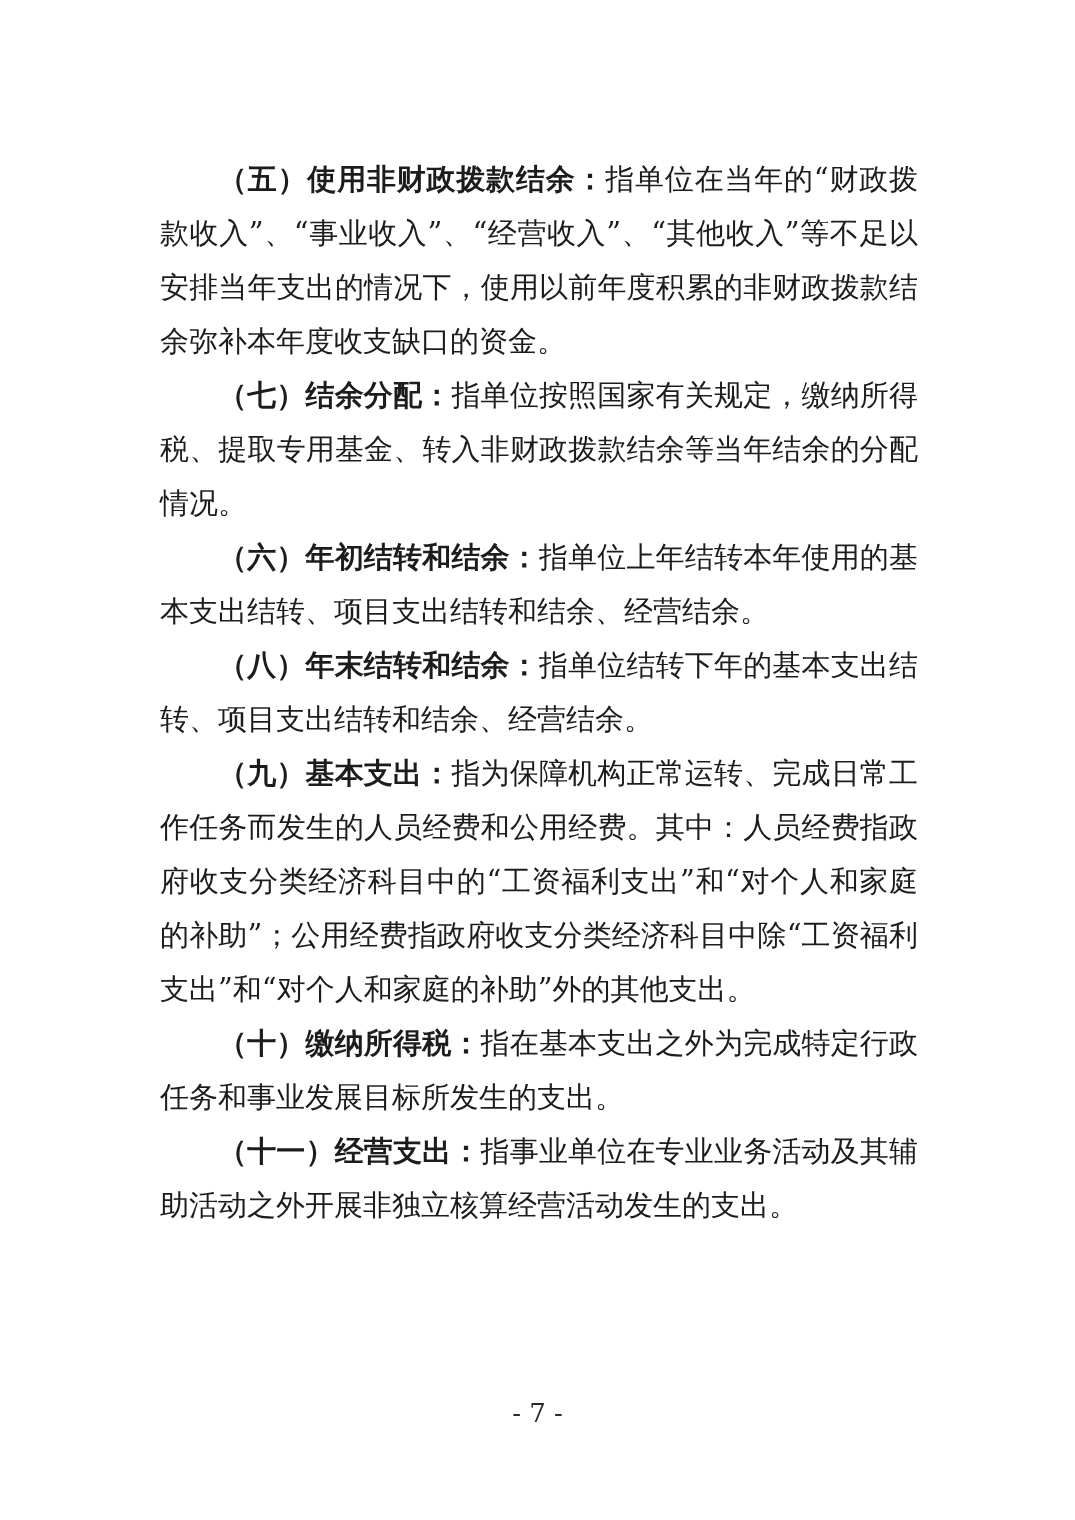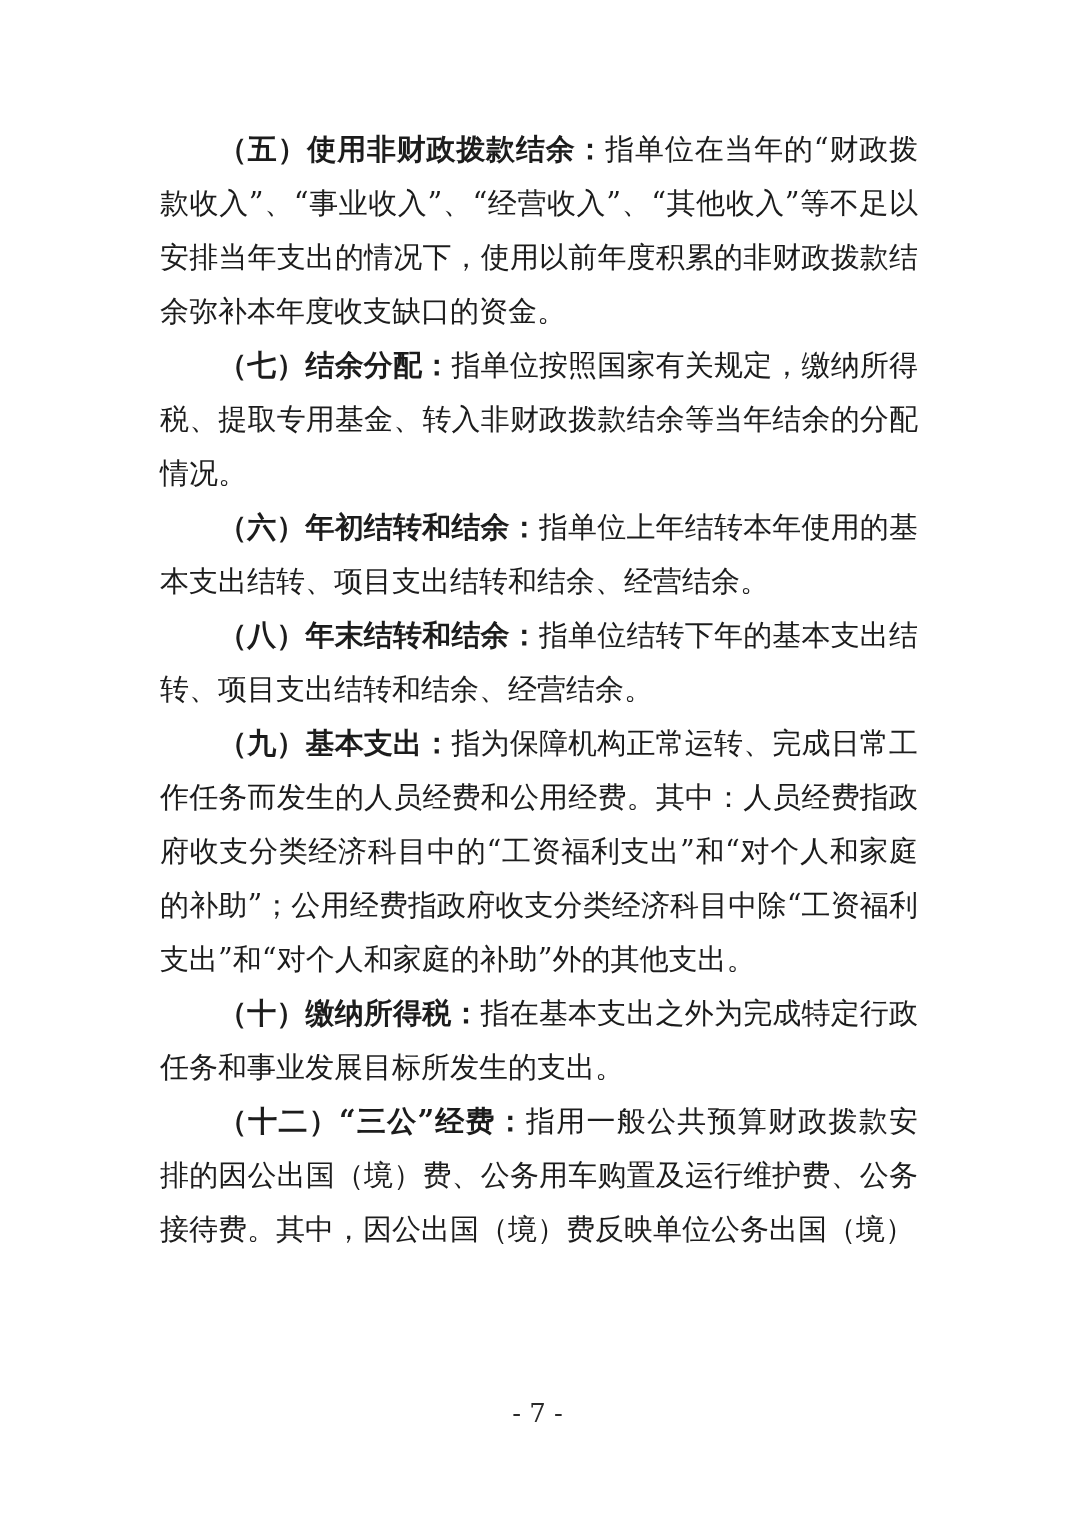--- a/index.html
+++ b/index.html
@@ -12,21 +12,21 @@
     width: 1075px;
     height: 1520px;
     margin: 0 auto;
     background: #ffffff;
     overflow: hidden;
     font-family: "DejaVu Serif", "Liberation Serif", serif;
   }
   .content {
     position: absolute;
     left: 160px;
-    top: 122px;
+    top: 152px;
     width: 758px;
   }
   .para {
     margin: 0;
     padding: 0;
     font-size: 29px;
     line-height: 54px;
     color: #1c1c1c;
     text-align: justify;
     text-justify: inter-character;
@@ -59,19 +59,19 @@
     <p class="para"><span class="term">（七）结余分配：</span><span>指单位按照国家有关规定，缴纳所得税、提取专用基金、转入非财政拨款结余等当年结余的分配情况。</span></p>
 
     <p class="para"><span class="term">（六）年初结转和结余：</span><span>指单位上年结转本年使用的基本支出结转、项目支出结转和结余、经营结余。</span></p>
 
     <p class="para"><span class="term">（八）年末结转和结余：</span><span>指单位结转下年的基本支出结转、项目支出结转和结余、经营结余。</span></p>
 
     <p class="para"><span class="term">（九）基本支出：</span><span>指为保障机构正常运转、完成日常工作任务而发生的人员经费和公用经费。其中：人员经费指政府收支分类经济科目中的“工资福利支出”和“对个人和家庭的补助”；公用经费指政府收支分类经济科目中除“工资福利支出”和“对个人和家庭的补助”外的其他支出。</span></p>
 
     <p class="para"><span class="term">（十）缴纳所得税：</span><span>指在基本支出之外为完成特定行政任务和事业发展目标所发生的支出。</span></p>
 
+    <p class="para"><span class="term">（十一）经营支出：</span><span>指事业单位在专业业务活动及其辅助活动之外开展非独立核算经营活动发生的支出。</span></p>
 
-    <p class="para"><span class="term">（十二）“三公”经费：</span><span>指用一般公共预算财政拨款安排的因公出国（境）费、公务用车购置及运行维护费、公务接待费。其中，因公出国（境）费反映单位公务出国（境）</span></p>
 
   </div>
 
   <div class="footer">- 7 -</div>
 </div>
 
 </body></html>

